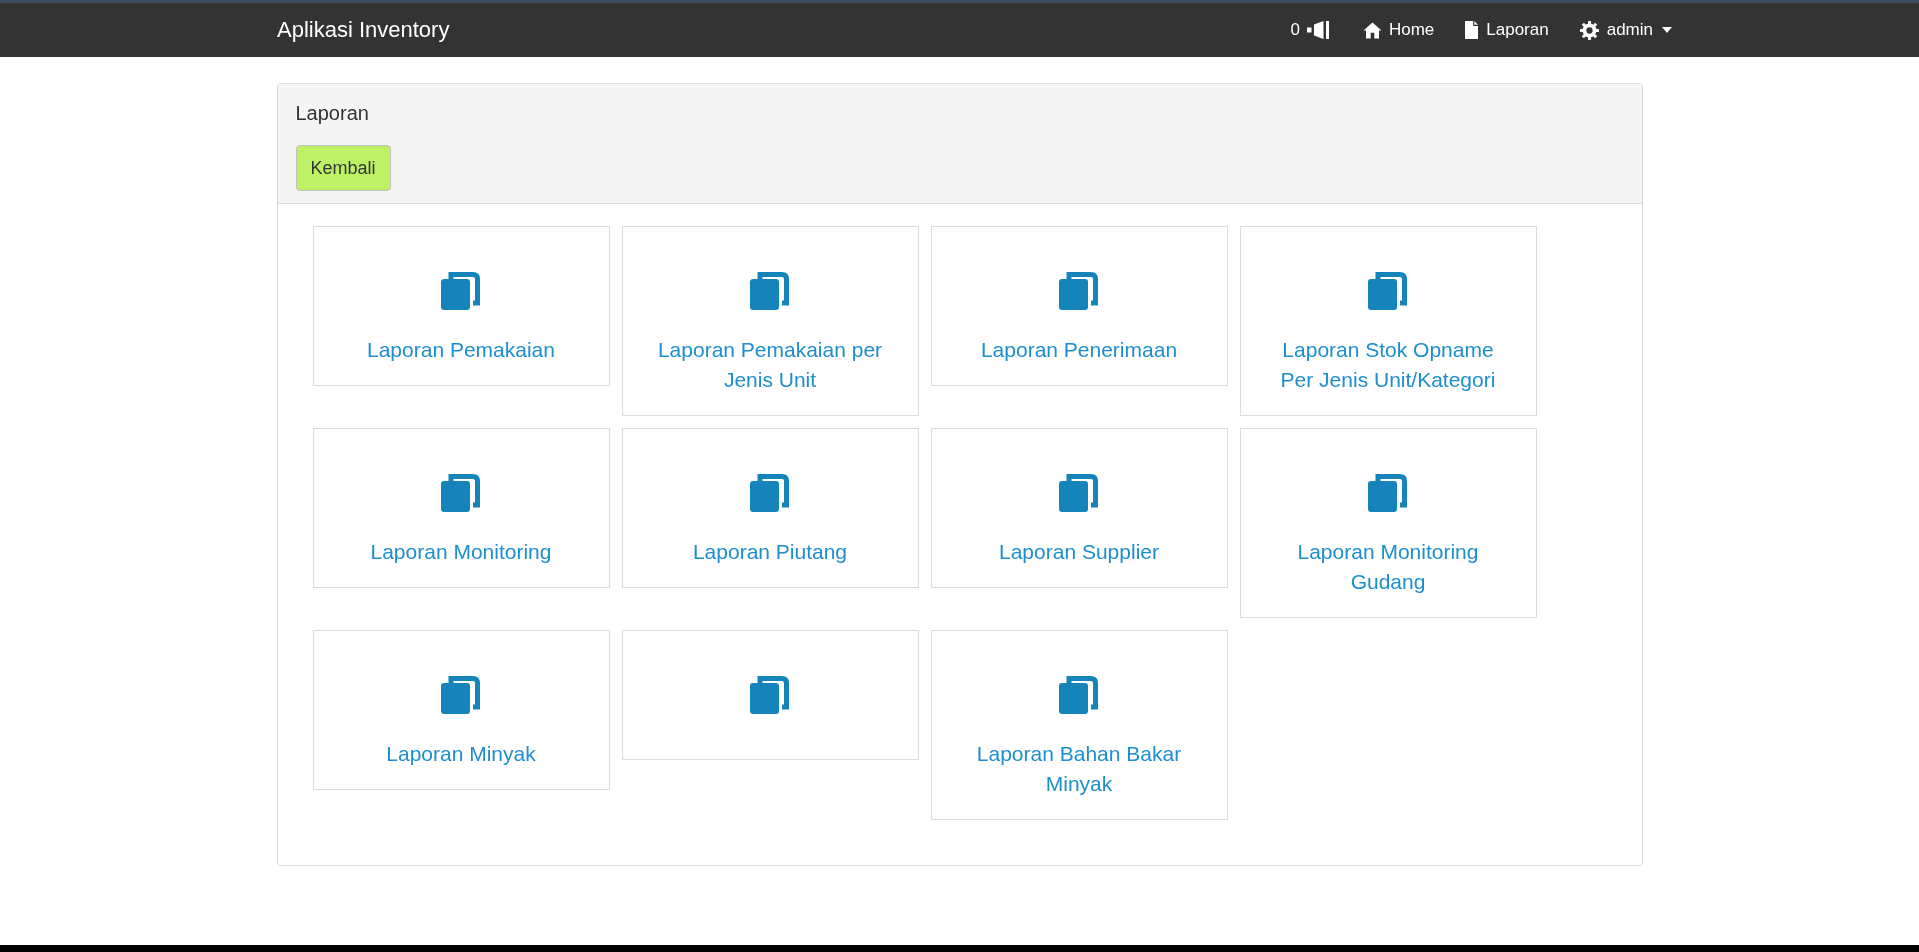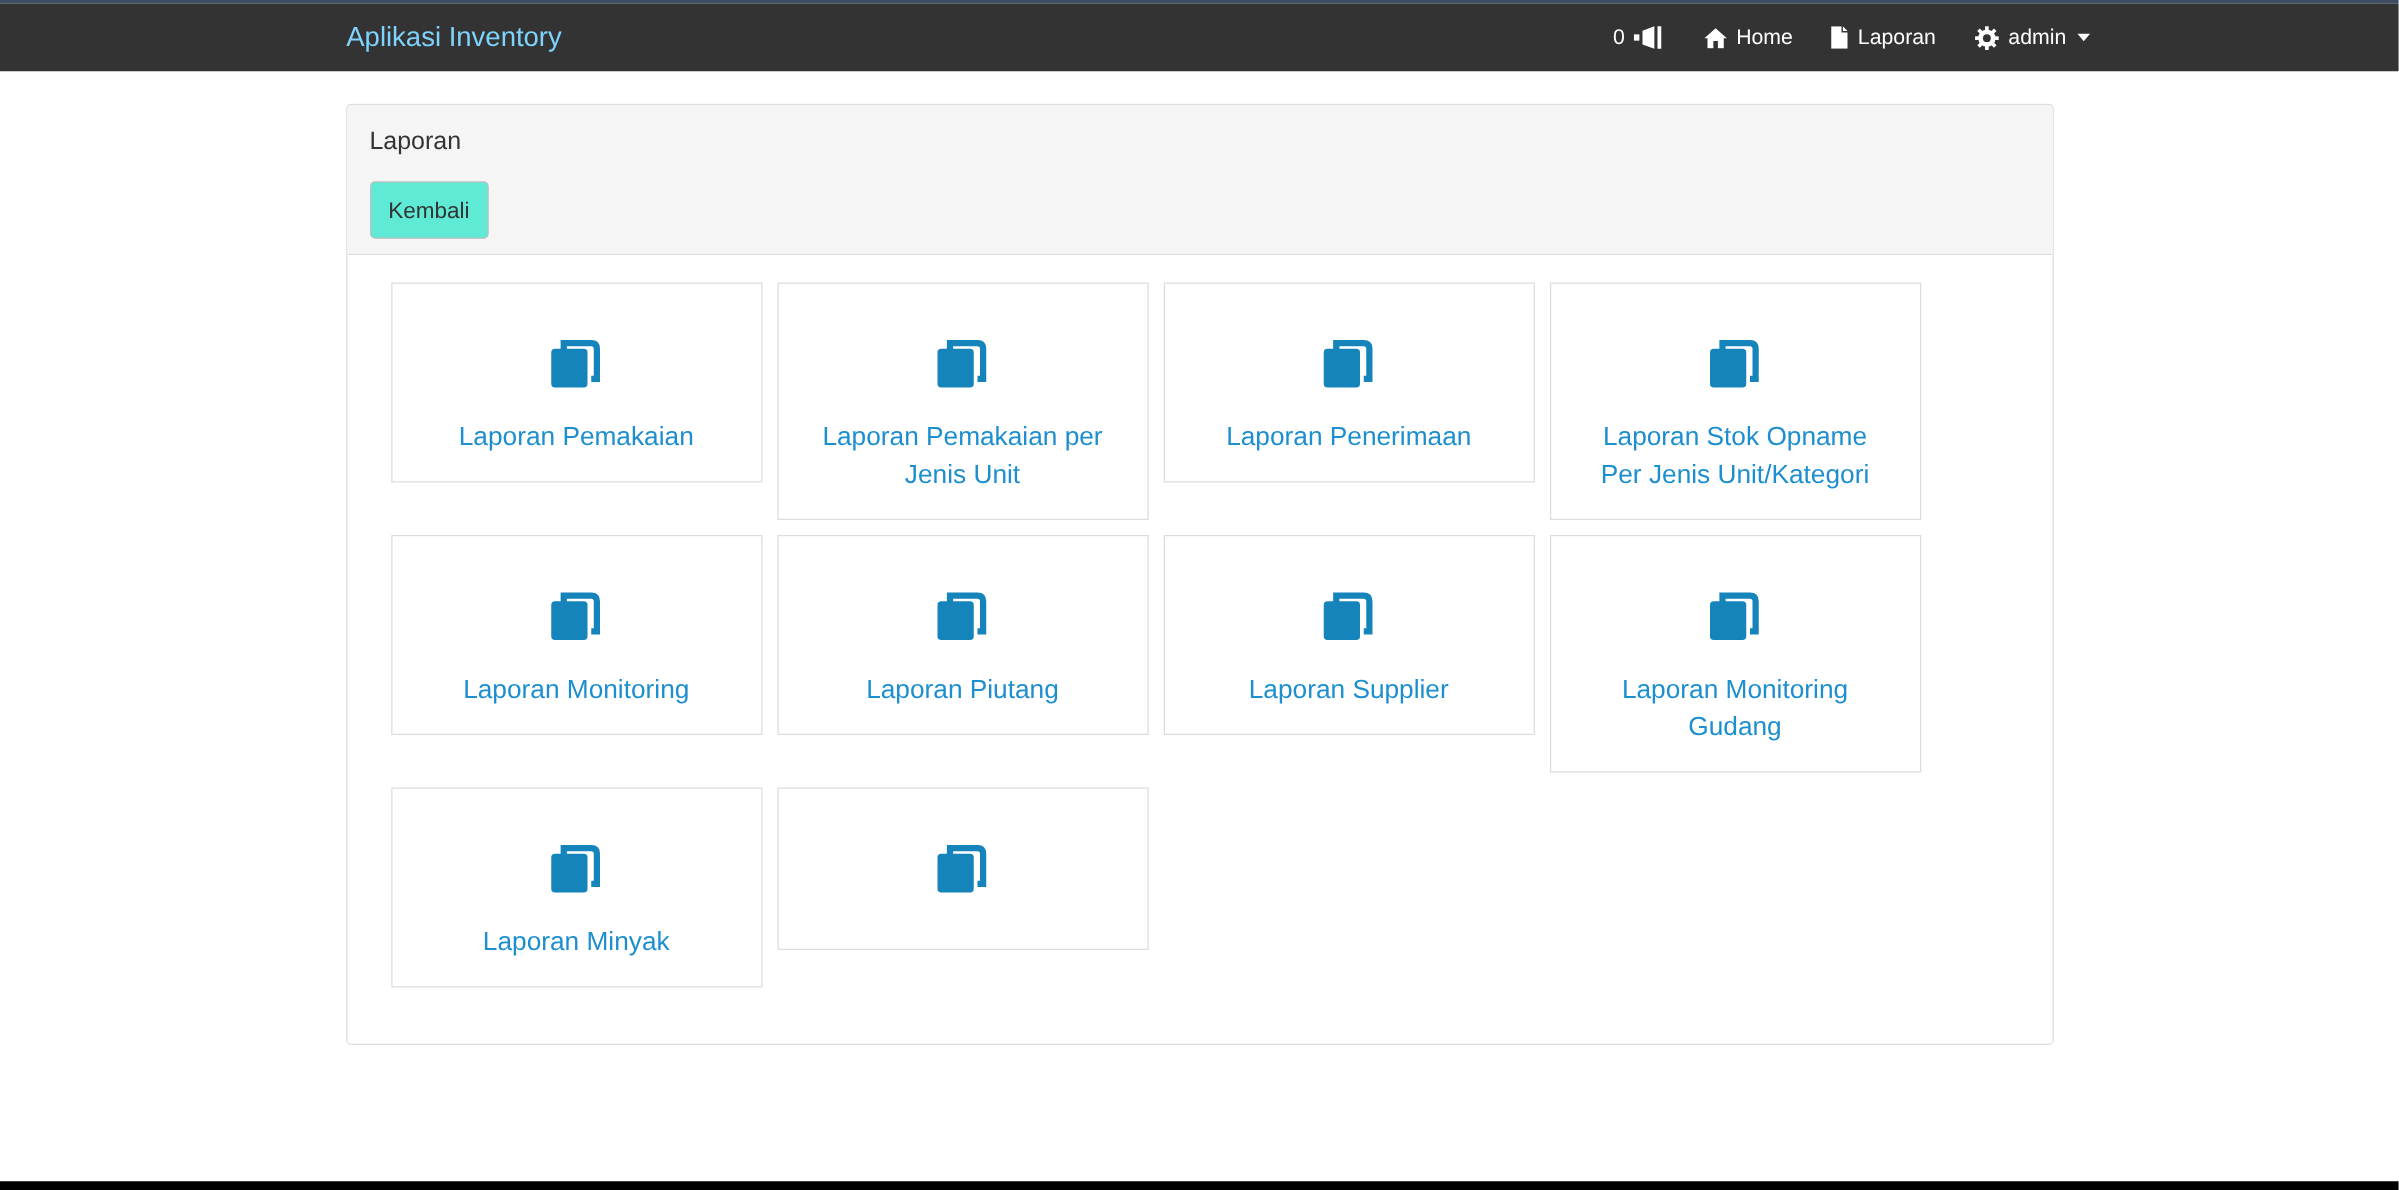--- a/index.html
+++ b/index.html
@@ -14,21 +14,21 @@
   html,body{background:#fff;}
   body{
     width:1919px;height:952px;position:relative;overflow:hidden;
     font-family:"Liberation Sans","DejaVu Sans",sans-serif;color:#333;
   }
   
   .topstrip{height:3px;background:var(--topstrip);}
   .navbar{height:54px;background:var(--navbar-bg);position:relative;}
   .brand{
     position:absolute;left:277px;top:0;height:54px;display:flex;align-items:center;
-    color:#7dd3fc;font-size:22px;text-decoration:none;cursor:pointer;
+    color:#ffffff;font-size:22px;text-decoration:none;cursor:pointer;
   }
   .nav-right{
     position:absolute;right:247px;top:0;height:54px;
     display:flex;align-items:center;gap:30px;list-style:none;
   }
   .nav-item{
     display:flex;align-items:center;gap:7px;color:#fff;font-size:17px;
     text-decoration:none;cursor:pointer;white-space:nowrap;
   }
   .nav-item svg{display:block;}
@@ -40,21 +40,21 @@
   
   .container{width:1366px;margin:26px auto 0;}
   .panel{background:#fff;border:1px solid var(--panel-border);border-radius:4px;}
   .panel-heading{
     background:var(--heading-bg);border-bottom:1px solid var(--panel-border);
     border-radius:3px 3px 0 0;padding:18px 18px 12px;
   }
   .panel-title{font-size:20px;color:#333;}
   .btn-default{
     display:inline-block;margin-top:20px;padding:11px 14px;font-size:18px;line-height:22px;
-    font-family:inherit;color:#333;background:#5eead4;border:1px solid #bfbfbf;
+    font-family:inherit;color:#333;background:#bef264;border:1px solid #bfbfbf;
     border-radius:4px;cursor:pointer;
   }
   .panel-body{padding:22px 35px 45px;}
   
   .grid{
     display:grid;grid-template-columns:repeat(4,297px);
     column-gap:35px;row-gap:25px;align-items:start;gap:12px;
   }
   .card{
     display:block;background:#fff;border:1px solid var(--panel-border);
@@ -223,18 +223,27 @@
 
   <a class="card">
     <span class="book-icon">
       <svg width="44" height="46" viewBox="0 0 44 46">
         <path d="M12 13 L12 7.5 L34 7.5 Q38.5 7.5 38.5 12 L38.5 36 L34 36" fill="none" stroke="currentColor" stroke-width="5"></path>
         <path d="M5 12 h23 q3 0 3 3 v25 q0 3 -3 3 h-23 q-3 0 -3 -3 v-25 q0 -3 3 -3 z" fill="currentColor"></path>
       </svg>
     </span>
   </a>
 
+  <a class="card">
+    <span class="book-icon">
+      <svg width="44" height="46" viewBox="0 0 44 46">
+        <path d="M12 13 L12 7.5 L34 7.5 Q38.5 7.5 38.5 12 L38.5 36 L34 36" fill="none" stroke="currentColor" stroke-width="5"></path>
+        <path d="M5 12 h23 q3 0 3 3 v25 q0 3 -3 3 h-23 q-3 0 -3 -3 v-25 q0 -3 3 -3 z" fill="currentColor"></path>
+      </svg>
+    </span>
+    <span class="card-label">Laporan Bahan Bakar Minyak</span>
+  </a>
 </div>
     </div>
   </section>
 </main>
 
 <div class="footer-strip"></div>
 
 </body></html>

